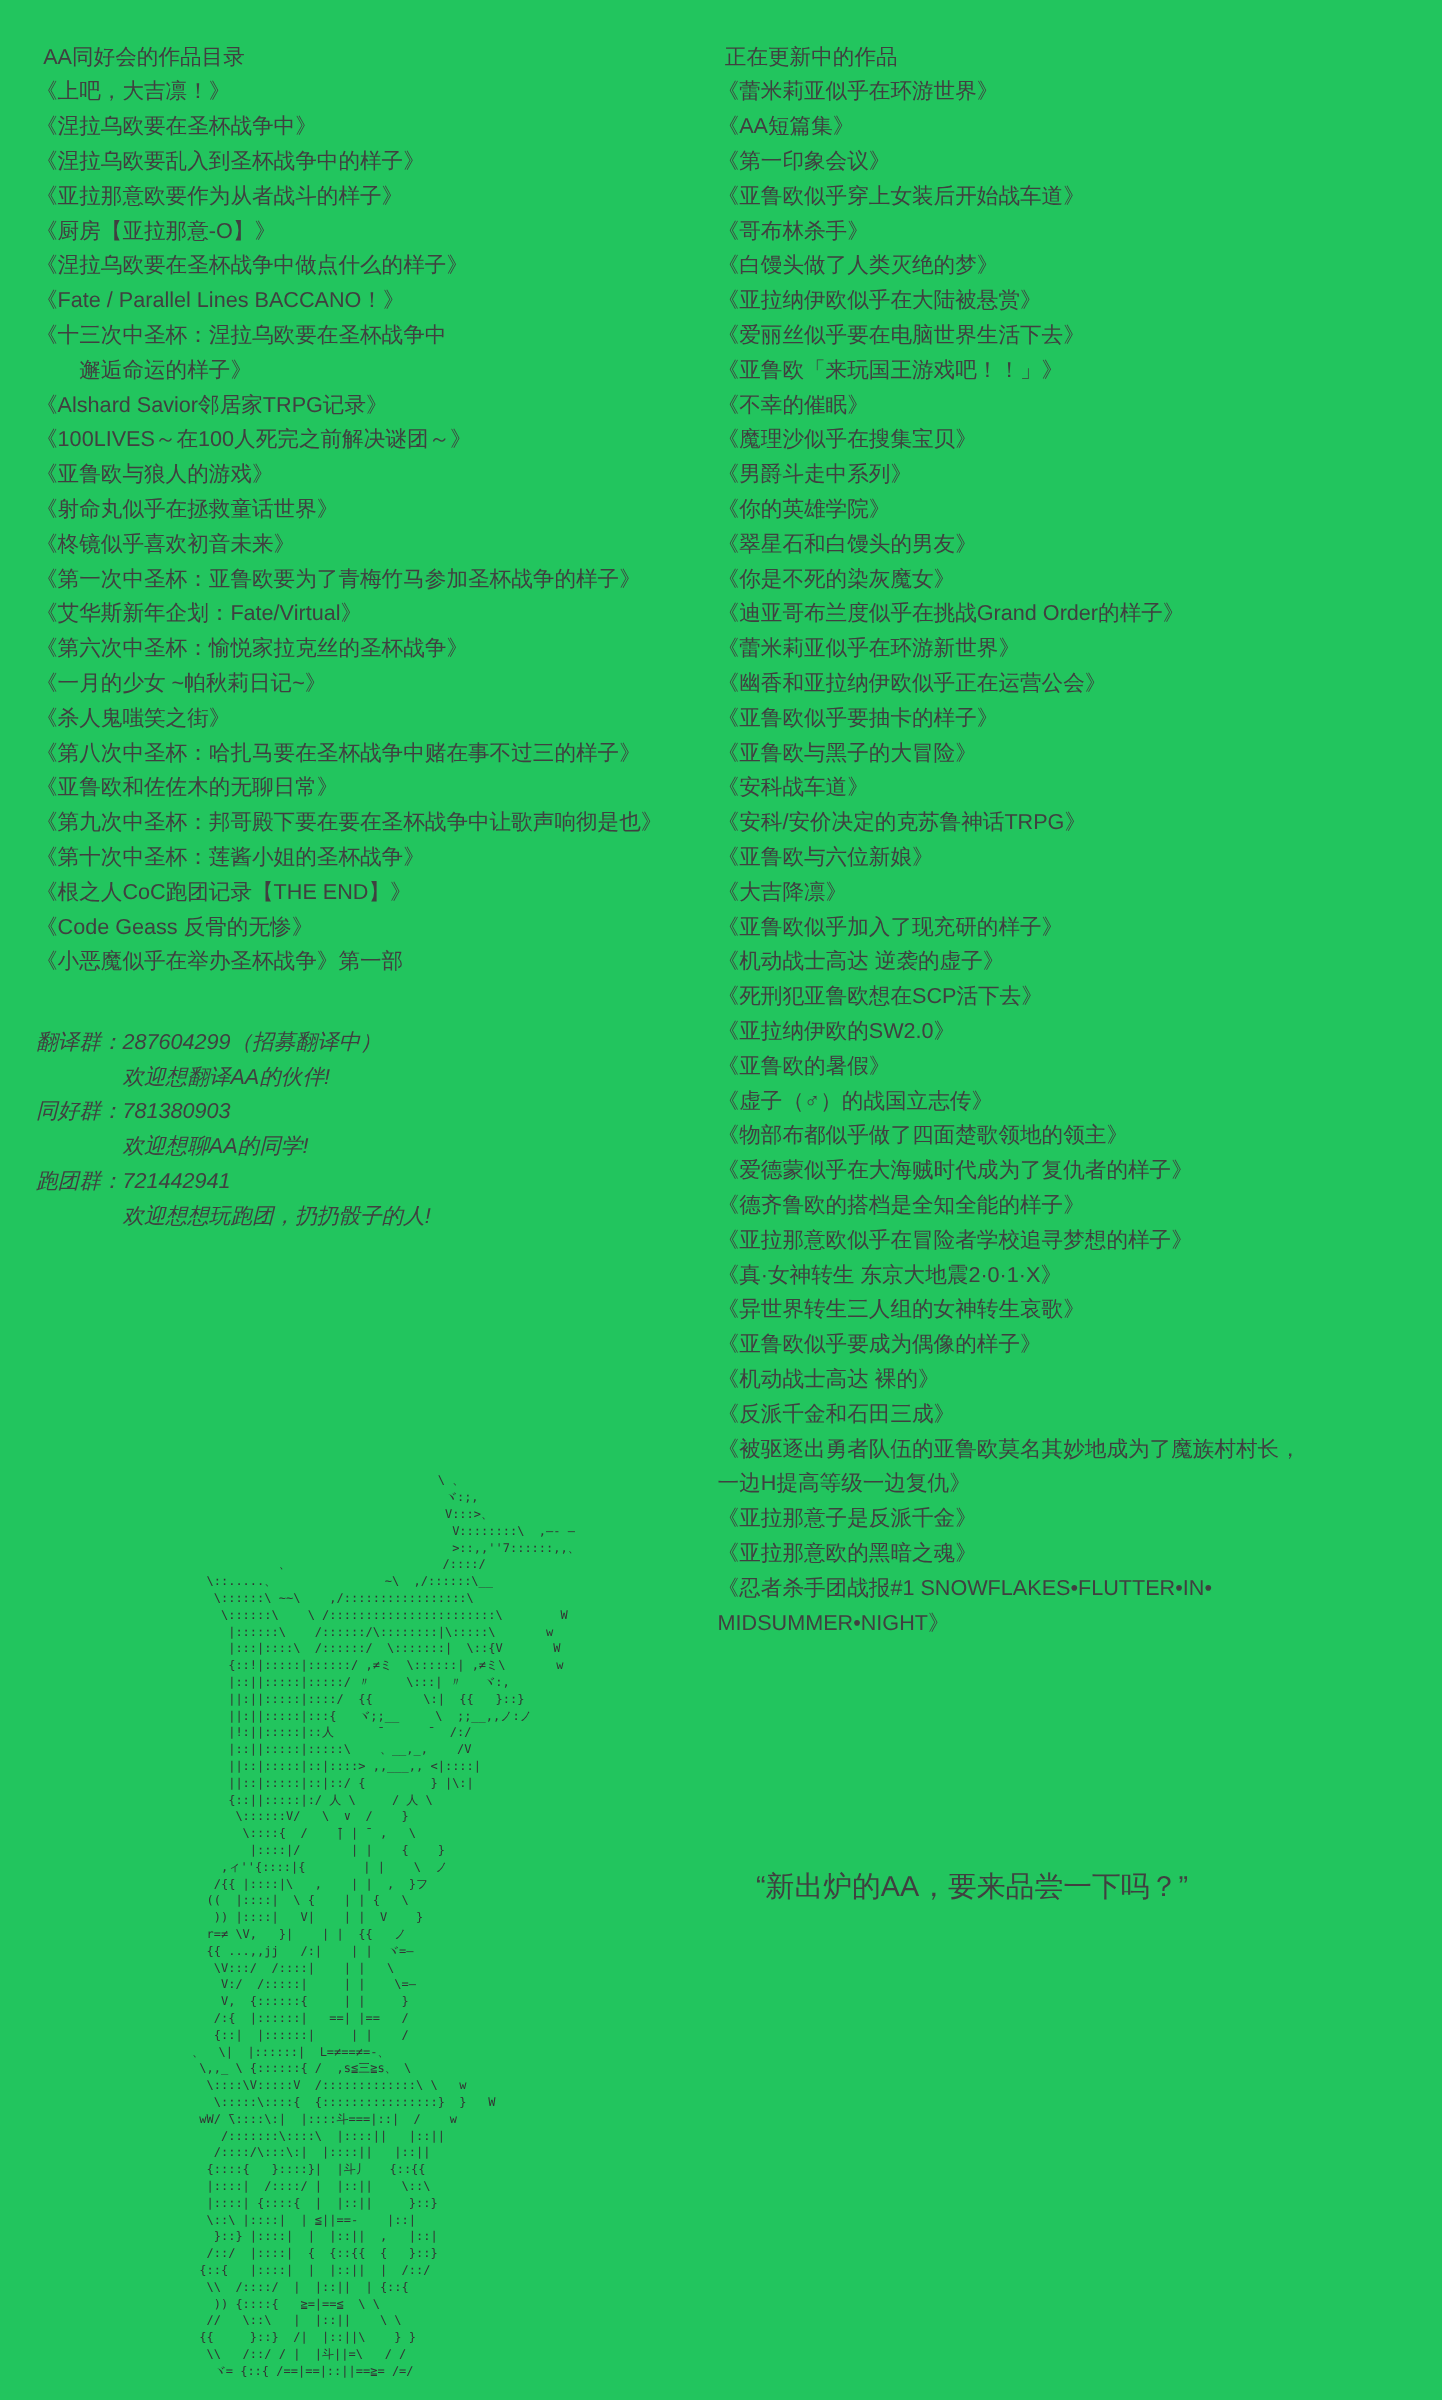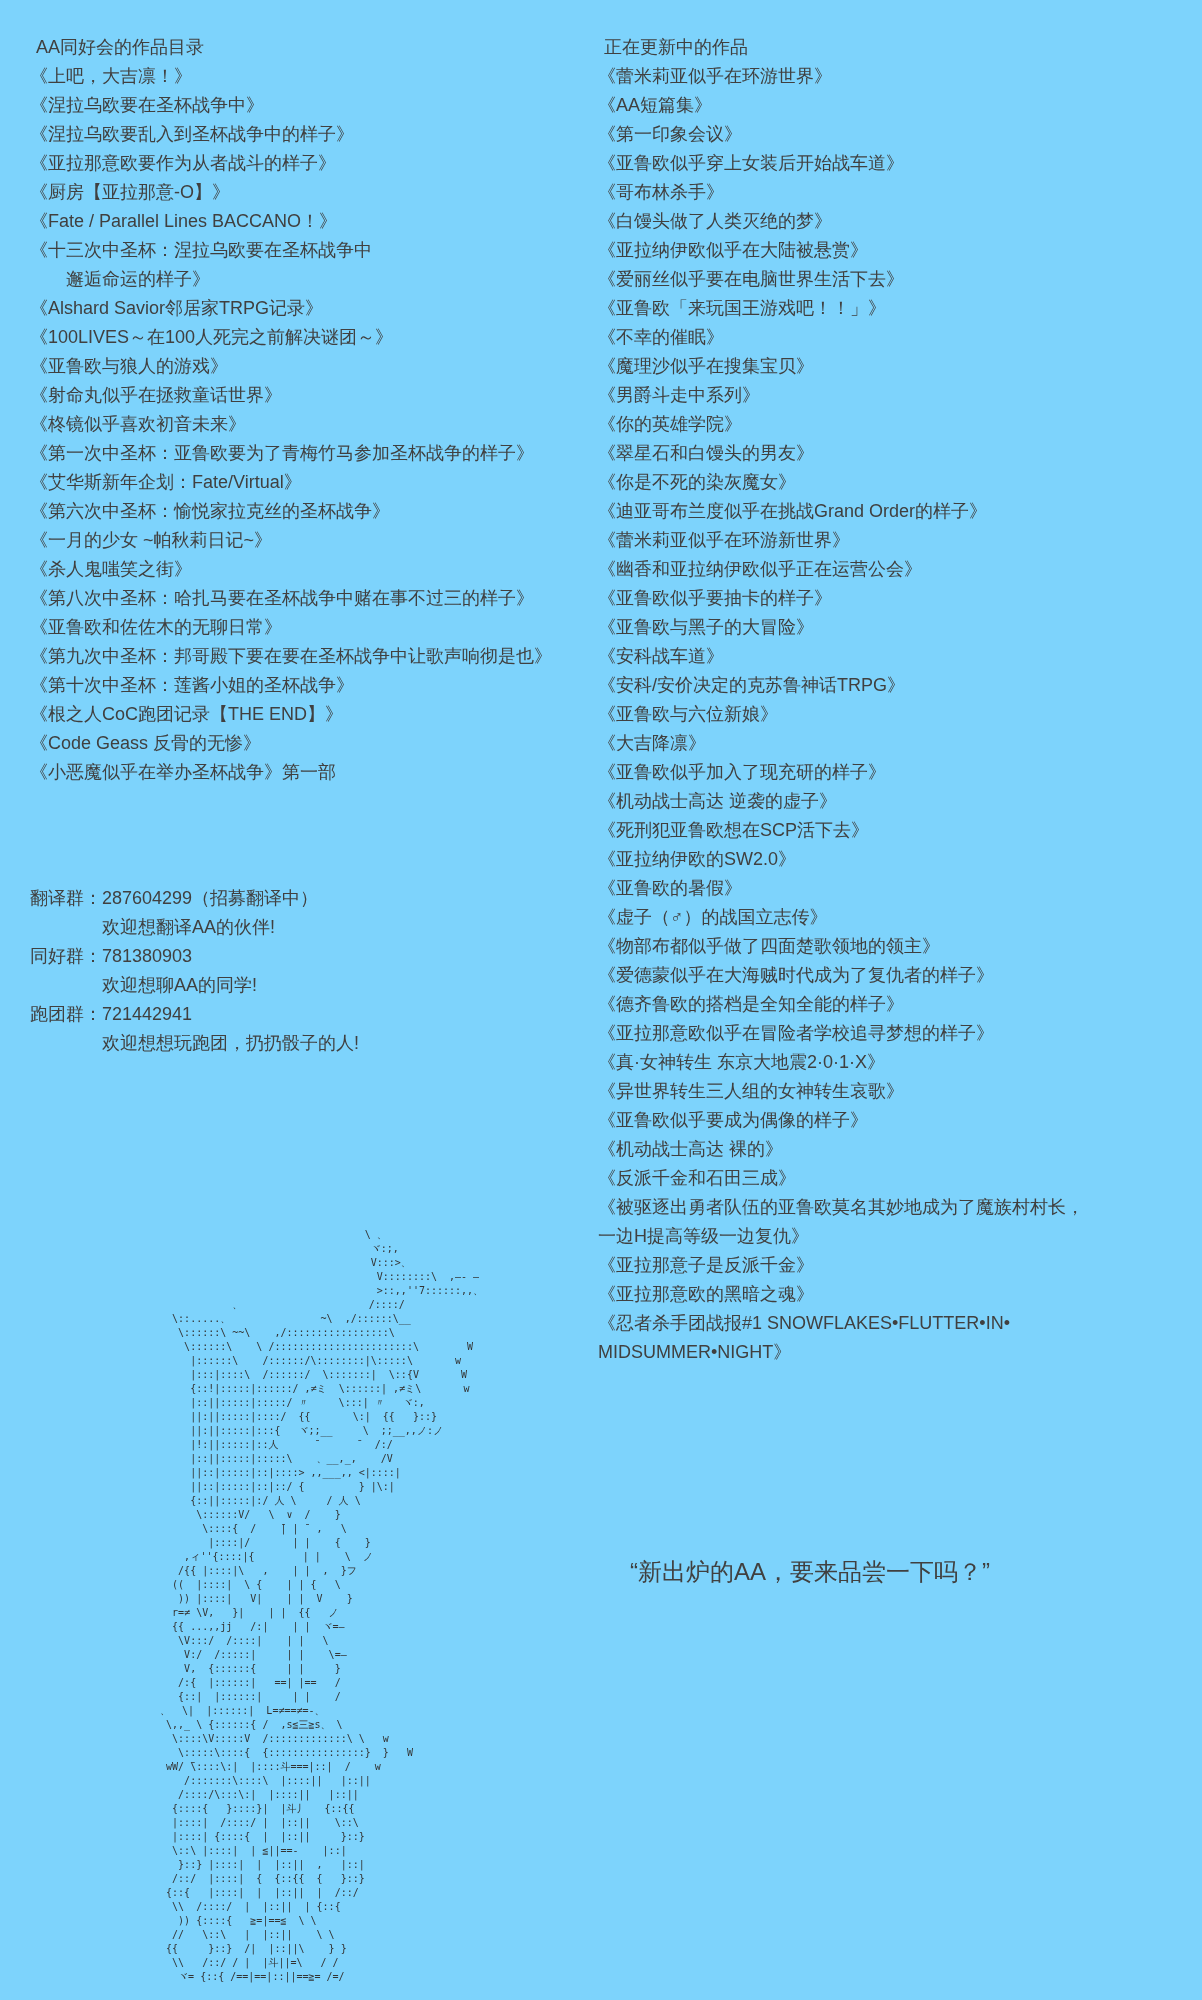--- a/index.html
+++ b/index.html
@@ -16,21 +16,21 @@
   .left-col  { left: 30px;  width: 565px; }
   .right-col { left: 598px; width: 600px; }
   .line {
     white-space: pre;
     font-size: 18px;
     line-height: 29px;
     height: 29px;
     color: #404040;
   }
   .hdr { padding-left: 6px; }
-  .contact { margin-top: 97px; }
+  .contact { margin-top: 38px; font-style: italic; }
   .quote {
     position: absolute;
     left: 630px;
     top: 1556px;
     font-size: 24px;
     white-space: pre;
     color: #404040;
   }
   .aa {
     position: absolute;
@@ -40,30 +40,31 @@
     font-family: "DejaVu Sans Mono", monospace;
     font-size: 10px;
     line-height: 14px;
     color: #333333;
     white-space: pre;
   }
 </style>
 </head>
 <body>
 
-<div class="page" style="background: #7dd3fc; color: rgb(64, 64, 64);">
+<div class="page" style="background: #22c55e; color: rgb(64, 64, 64);">
 
   <div class="col left-col">
     <div class="line hdr">AA同好会的作品目录</div>
     <div>
         <div class="line">《上吧，大吉凛！》</div>
         <div class="line">《涅拉乌欧要在圣杯战争中》</div>
         <div class="line">《涅拉乌欧要乱入到圣杯战争中的样子》</div>
         <div class="line">《亚拉那意欧要作为从者战斗的样子》</div>
         <div class="line">《厨房【亚拉那意-O】》</div>
+        <div class="line">《涅拉乌欧要在圣杯战争中做点什么的样子》</div>
         <div class="line">《Fate / Parallel Lines BACCANO！》</div>
         <div class="line">《十三次中圣杯：涅拉乌欧要在圣杯战争中</div>
         <div class="line">　　邂逅命运的样子》</div>
         <div class="line">《Alshard Savior邻居家TRPG记录》</div>
         <div class="line">《100LIVES～在100人死完之前解决谜团～》</div>
         <div class="line">《亚鲁欧与狼人的游戏》</div>
         <div class="line">《射命丸似乎在拯救童话世界》</div>
         <div class="line">《柊镜似乎喜欢初音未来》</div>
         <div class="line">《第一次中圣杯：亚鲁欧要为了青梅竹马参加圣杯战争的样子》</div>
         <div class="line">《艾华斯新年企划：Fate/Virtual》</div>

